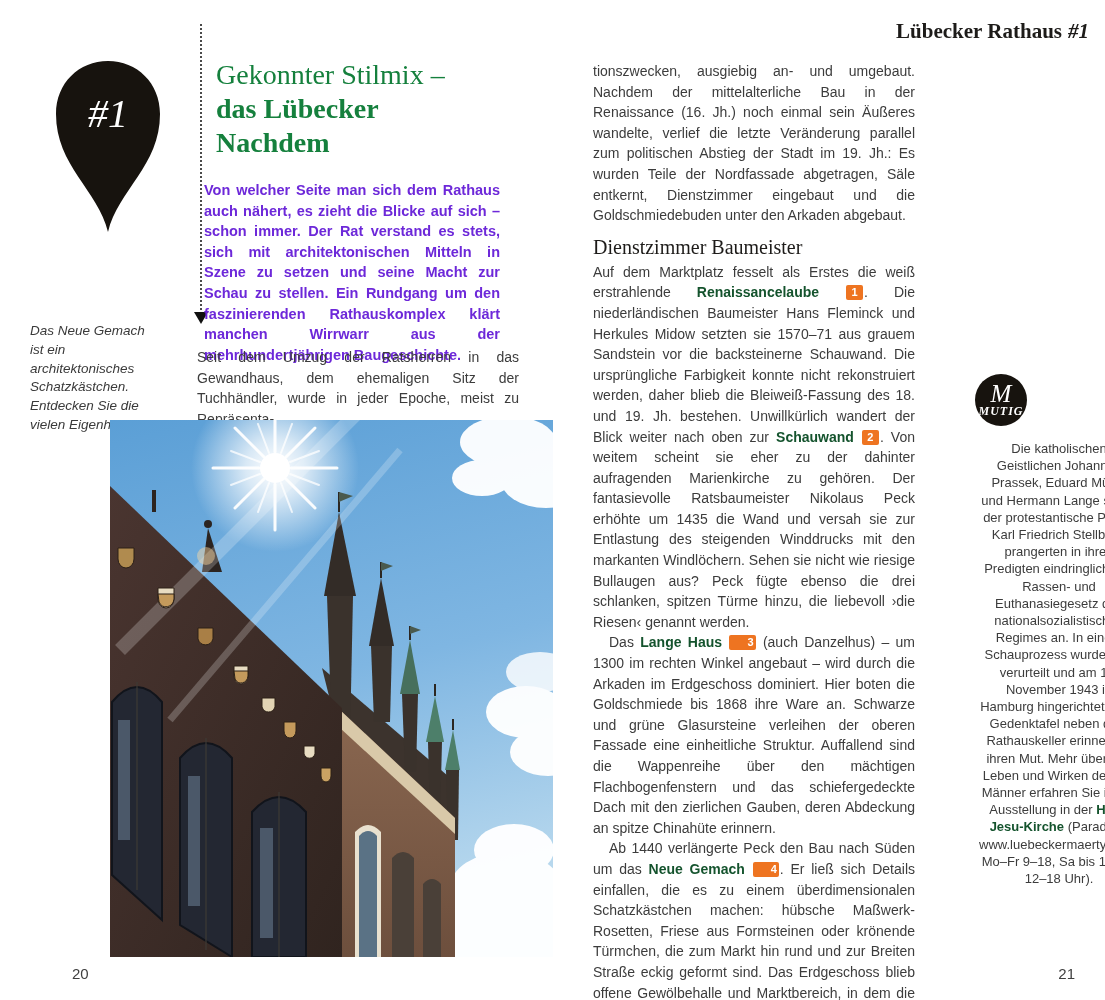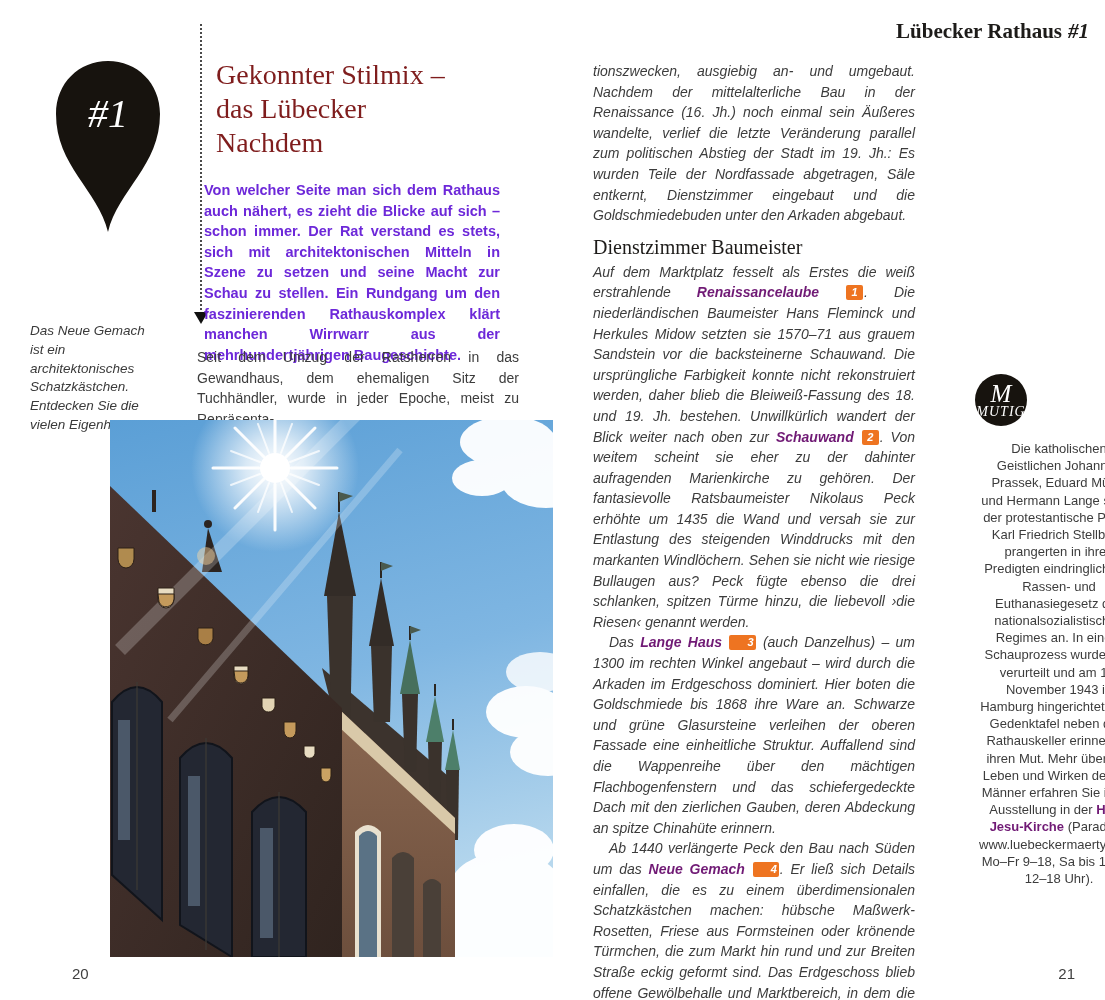--- a/index.html
+++ b/index.html
@@ -16,57 +16,57 @@
   .pin-label{position:absolute;left:0;top:34px;width:120px;text-align:center;
              font-family:"Liberation Serif",serif;font-style:italic;font-size:40px;color:#ffffff;}
 
   
   .dotted-rule{position:absolute;left:200px;top:24px;height:286px;width:0;border-left:2px dotted #4a4a4a;}
   .down-arrow{position:absolute;left:194px;top:312px;width:0;height:0;
               border-left:7px solid transparent;border-right:7px solid transparent;border-top:12px solid #111;}
 
   
   .headline{position:absolute;left:216px;top:58px;width:312px;font-family:"Liberation Serif",serif;
-            font-size:28px;line-height:34px;color:#7f1d1d;}
+            font-size:28px;line-height:34px;color:#15803d;}
   .headline .l1{font-weight:normal;}
-  .headline .l2,.headline .l3{font-weight:normal;}
+  .headline .l2,.headline .l3{font-weight:bold;}
 
   
   .intro{position:absolute;left:204px;top:180px;width:296px;font-size:14.5px;line-height:20.6px;
          font-weight:bold;color:#6d28d9;text-align:justify;hyphens:auto;}
 
   
   .col1-para{position:absolute;left:197px;top:347px;width:322px;font-size:14px;line-height:20.5px;
              text-align:justify;hyphens:auto;color:#3c3c3c;}
 
   
   .caption{position:absolute;left:30px;top:322px;width:130px;font-size:13.5px;line-height:18.8px;
            font-style:italic;color:#3a3a3a;}
 
   
   .photo{position:absolute;left:110px;top:420px;width:443px;height:537px;overflow:hidden;}
 
   
   .col2{position:absolute;left:593px;top:61px;width:322px;font-size:14px;line-height:20.6px;
         text-align:justify;hyphens:auto;color:#3c3c3c;}
-  .col2 p{margin:0;font-style:italic;}
+  .col2 p{margin:0;}
   .col2 p.indent{text-indent:16px;}
   .col2 h2{font-family:"Liberation Serif",serif;font-size:20px;font-weight:normal;color:#1d1b19;
            margin:9px 0 3px 0;line-height:24px;text-align:left;}
-  .col2 b, .intro b, .margin-note b{color:#701a75;}
+  .col2 b, .intro b, .margin-note b{color:#14532d;}
 
   .num-badge{display:inline-block;min-width:13px;height:15px;padding:0 2px;background:#ee7421;
              color:#fff;font-weight:bold;font-size:11px;line-height:15px;text-align:center;
              border-radius:2px;vertical-align:1px;margin:0 1px;}
 
   
   .mutig-badge{position:absolute;left:975px;top:374px;width:52px;height:52px;border-radius:50%;
                background:#17130e;color:#fff;text-align:center;font-family:"Liberation Serif",serif;}
   .mutig-badge .m{display:block;font-size:25px;font-style:italic;line-height:26px;margin-top:7px;}
-  .mutig-badge .w{display:block;font-size:14px;font-style:italic;font-weight:normal;letter-spacing:1px;line-height:9px;}
+  .mutig-badge .w{display:block;font-size:12px;font-style:italic;font-weight:bold;letter-spacing:1px;line-height:9px;}
   .margin-note{position:absolute;left:979px;top:440px;width:160px;font-size:13px;line-height:17.2px;
                color:#3c3c3c;text-align:center;}
 
   
   .folio{position:absolute;bottom:18px;font-size:15px;color:#3f3f3f;margin-left:42px;}
   .folio.left{left:30px;}
   .folio.right{right:30px;}
 </style>
 </head>
 <body>

